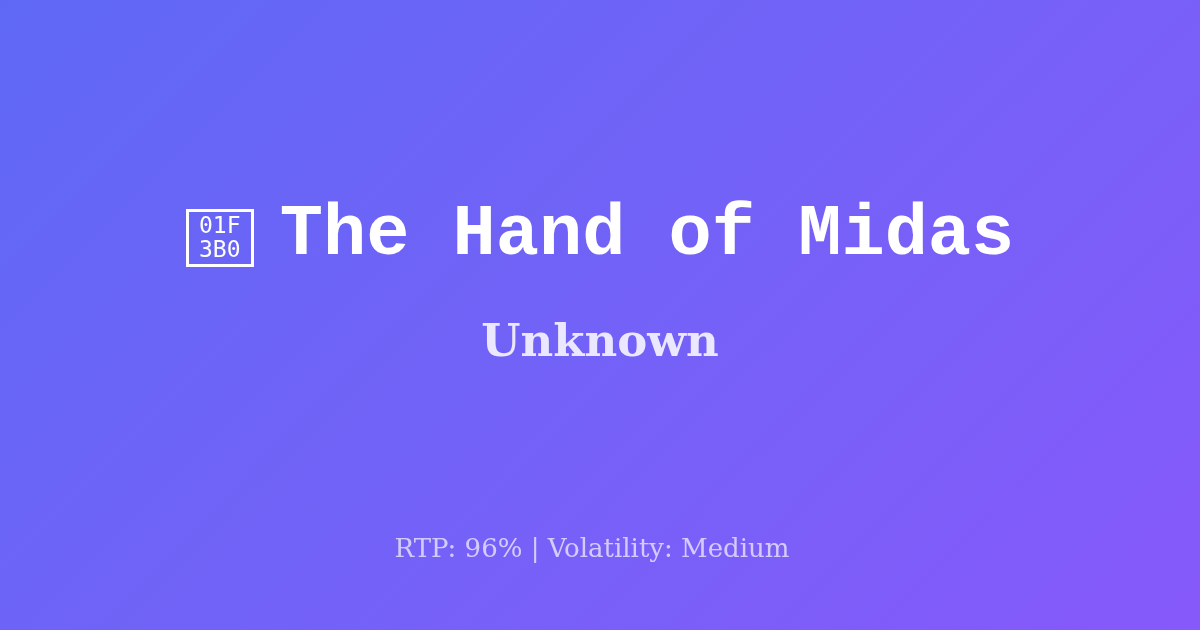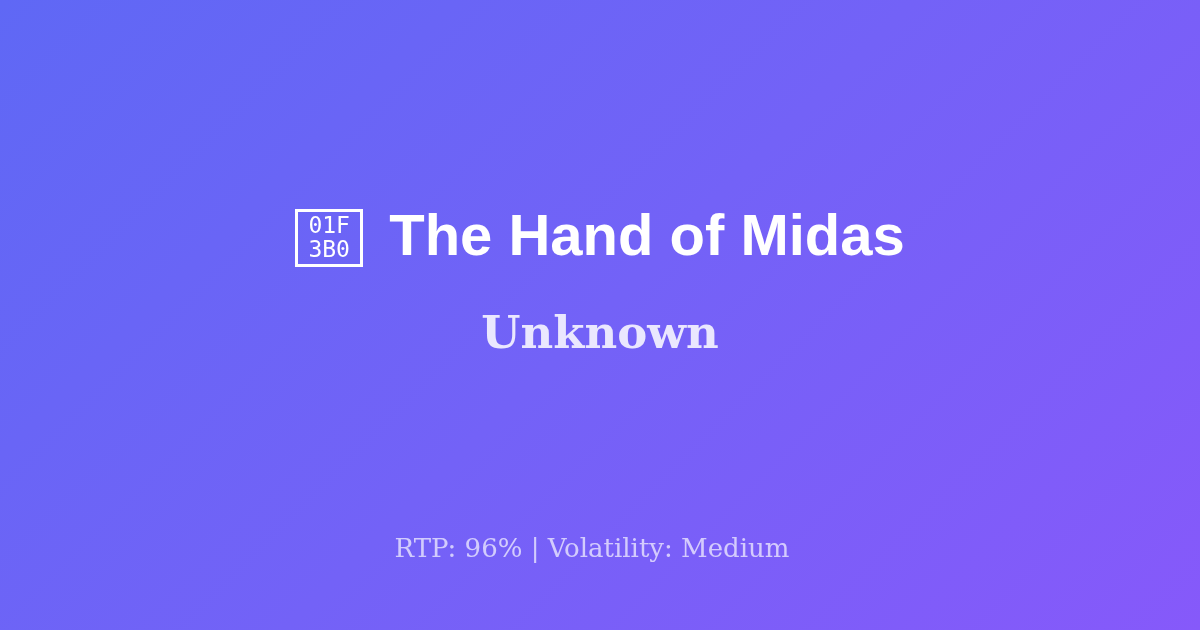--- a/index.html
+++ b/index.html
@@ -72,23 +72,23 @@
     position: relative;
     top: 2px;
   }
 
   .tofu-glyph span {
     display: block;
     white-space: nowrap;
   }
 
   .game-title {
-    font-family: Liberation Sans, sans-serif;
+    font-family: Liberation Mono, monospace;
     font-weight: bold;
-    font-size: 58px;
+    font-size: 72px;
     line-height: 1.05;
     color: #ffffff;
     margin: 0;
     white-space: nowrap;
     letter-spacing: 0px;
   }
 
   .game-provider {
     font-family: "DejaVu Serif", serif;
     font-weight: bold;

